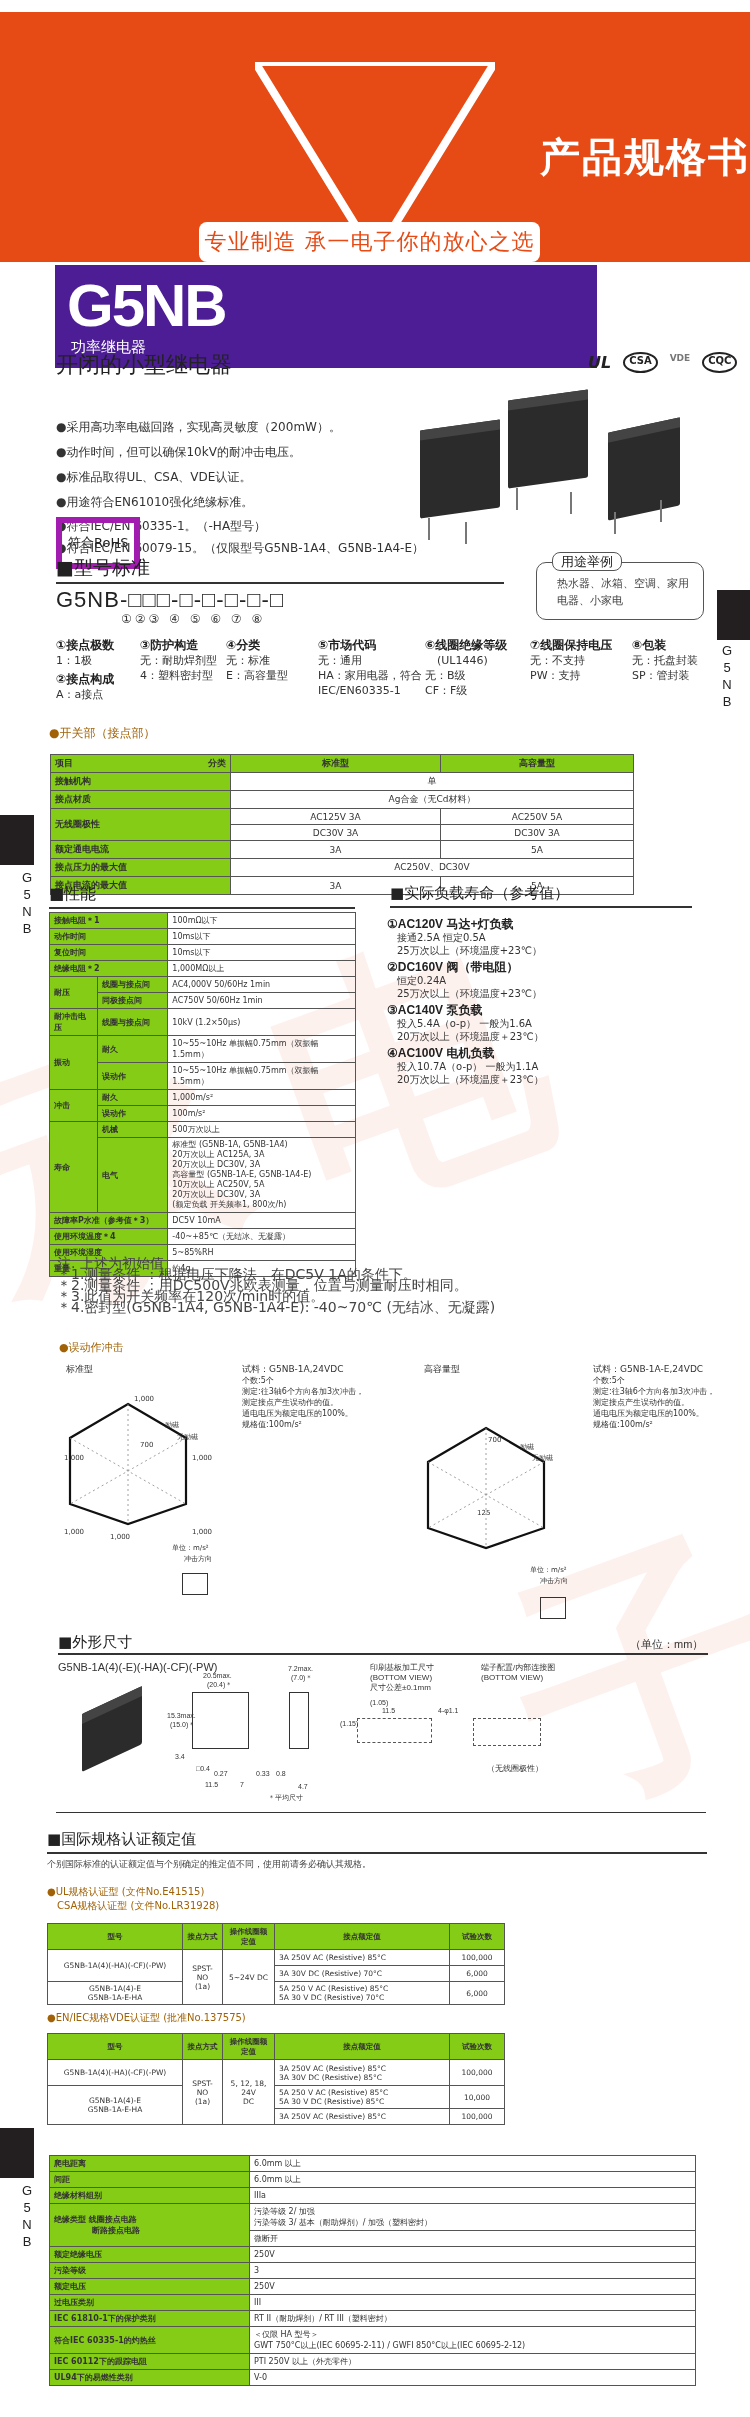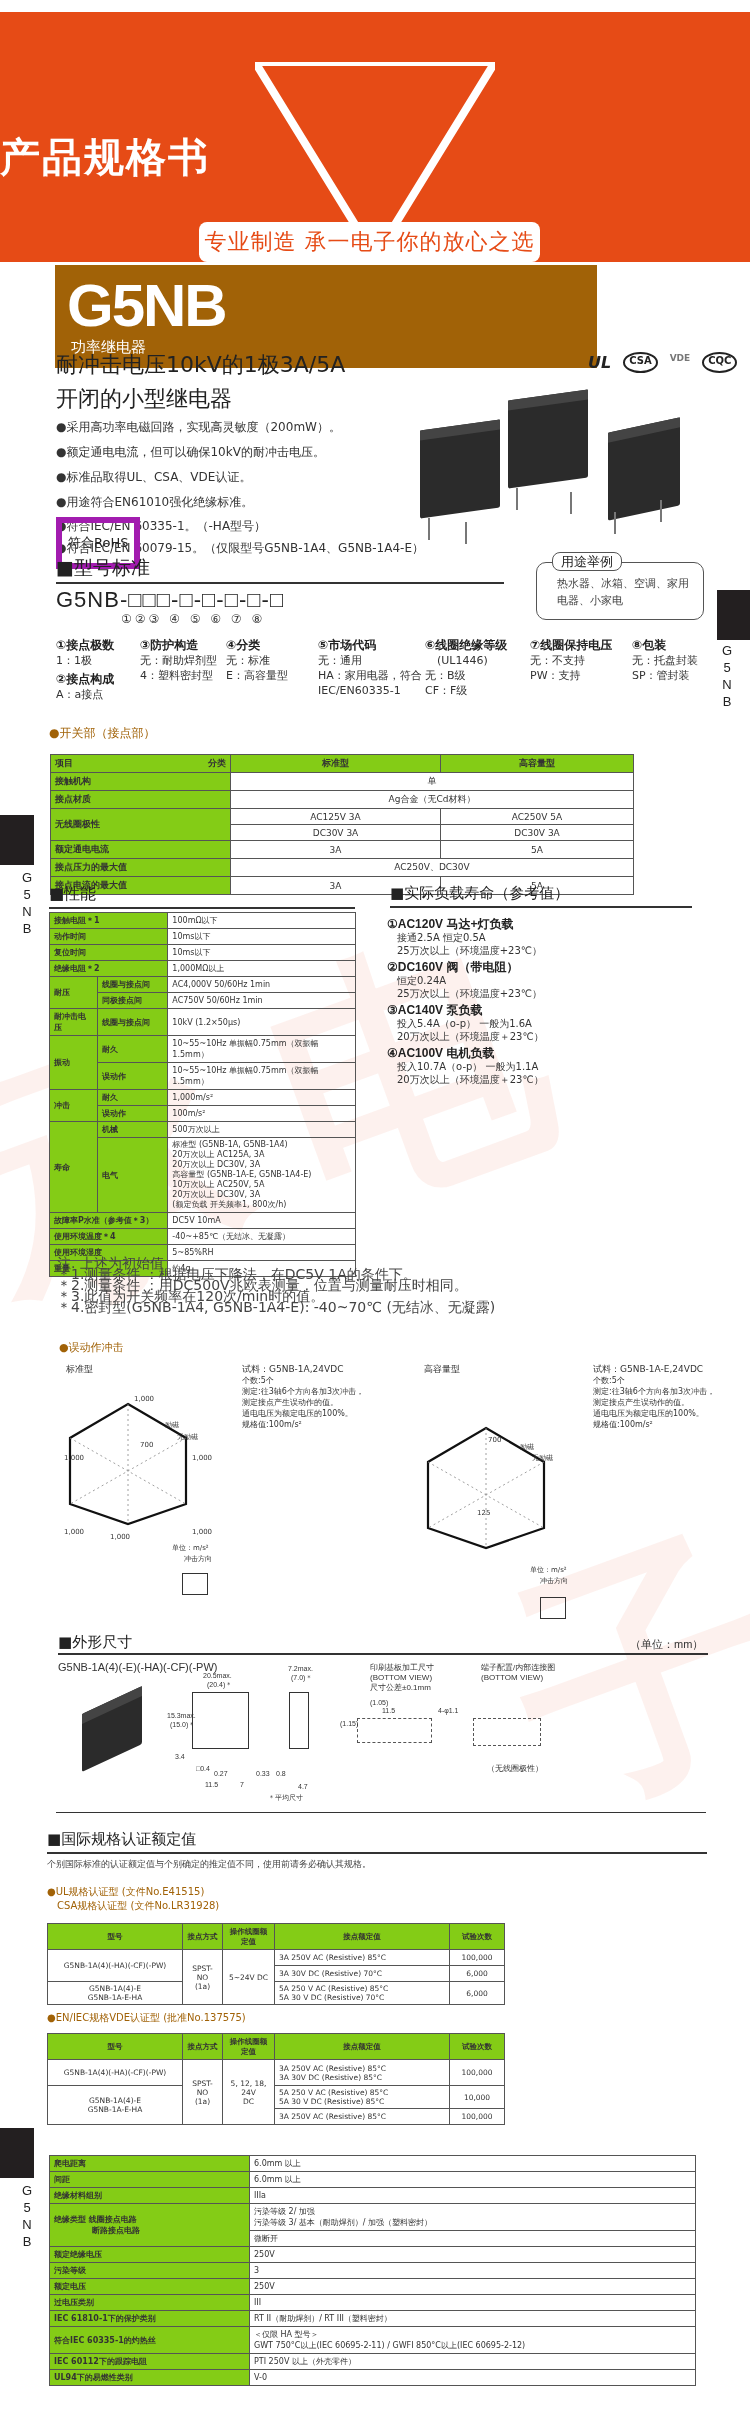--- a/index.html
+++ b/index.html
@@ -1,21 +1,21 @@
 <!DOCTYPE html>
 <html><head>
 <meta charset="utf-8">
 <style>
 *{box-sizing:border-box;margin:0;padding:0}
 body{width:750px;height:2417px;background:#fff;font-family:"DejaVu Sans","Liberation Sans",sans-serif;color:#222;position:relative;overflow:hidden}
 .banner{position:absolute;left:0;top:12px;width:750px;height:250px;background:#e64b16}
 .banner .tri{position:absolute;left:255px;top:50px}
-.banner .title{position:absolute;left:0;width:750px;top:118px;text-align:left;color:#fff;font-size:40px;font-weight:bold;letter-spacing:2px}
+.banner .title{position:absolute;left:0;width:750px;top:118px;text-align:right;color:#fff;font-size:40px;font-weight:bold;letter-spacing:2px}
 .banner .slogan{position:absolute;left:199px;top:210px;width:341px;height:40px;background:#fff;border-radius:8px;color:#e64b16;font-size:22px;line-height:40px;text-align:center;letter-spacing:1px}
-.hdr{position:absolute;left:55px;top:265px;width:542px;height:103px;background:#a16207;color:#fff}
+.hdr{position:absolute;left:55px;top:265px;width:542px;height:103px;background:#4c1d95;color:#fff}
 .hdr .model{position:absolute;left:12px;top:6px;font-family:"Liberation Sans",sans-serif;font-weight:bold;font-size:60px;letter-spacing:-2px}
 .hdr .sub{position:absolute;left:16px;top:73px;font-size:15px}
 .headline{position:absolute;left:56px;top:348px;font-size:22px;line-height:34px;color:#222}
 .bullets{position:absolute;left:56px;top:415px;font-size:12px;line-height:25px;color:#333}
 .rohs{position:absolute;left:56px;top:517px;border:6px solid #a21caf;font-size:13px;padding:11px 6px}
 .certs{position:absolute;left:584px;top:352px;font-size:14px;font-weight:bold;display:flex;gap:8px}
 .certs span{display:inline-block;border:2px solid #222;border-radius:50%;padding:1px 4px;font-size:10px}
 .photo{position:absolute}
 .relay{position:absolute;background:#2b2b2b;border-radius:2px}
 .relay::after{content:"";position:absolute;left:0;top:0;right:0;height:10px;background:#444}
@@ -55,26 +55,25 @@
   <div class="title">产品规格书</div>
   <div class="slogan">专业制造 承一电子你的放心之选</div>
 </div>
 
 <div class="hdr">
   <div class="model">G5NB</div>
   <div class="sub">功率继电器</div>
 </div>
 
 <div class="headline">
-  <div>耐冲击电压10kV的1极3A/5A</div>
   <div>开闭的小型继电器</div>
 </div>
 <div class="bullets">
   <div>●采用高功率电磁回路，实现高灵敏度（200mW）。</div>
-  <div>●额定通电电流，但可以确保10kV的耐冲击电压。</div>
+  <div>●动作时间，但可以确保10kV的耐冲击电压。</div>
   <div>●标准品取得UL、CSA、VDE认证。</div>
   <div>●用途符合EN61010强化绝缘标准。</div>
   <div style="line-height:22px">●符合IEC/EN 60335-1。（-HA型号）</div>
   <div style="line-height:22px">●符合IEC/EN 60079-15。（仅限型号G5NB-1A4、G5NB-1A4-E）</div>
 </div>
 <div class="rohs">符合RoHS</div>
 <div class="certs">
   <span style="border:none;font-size:16px;font-style:italic">UL</span>
   <span>CSA</span>
   <span style="border-radius:0;border:none;font-size:9px;color:#777">VDE</span>

